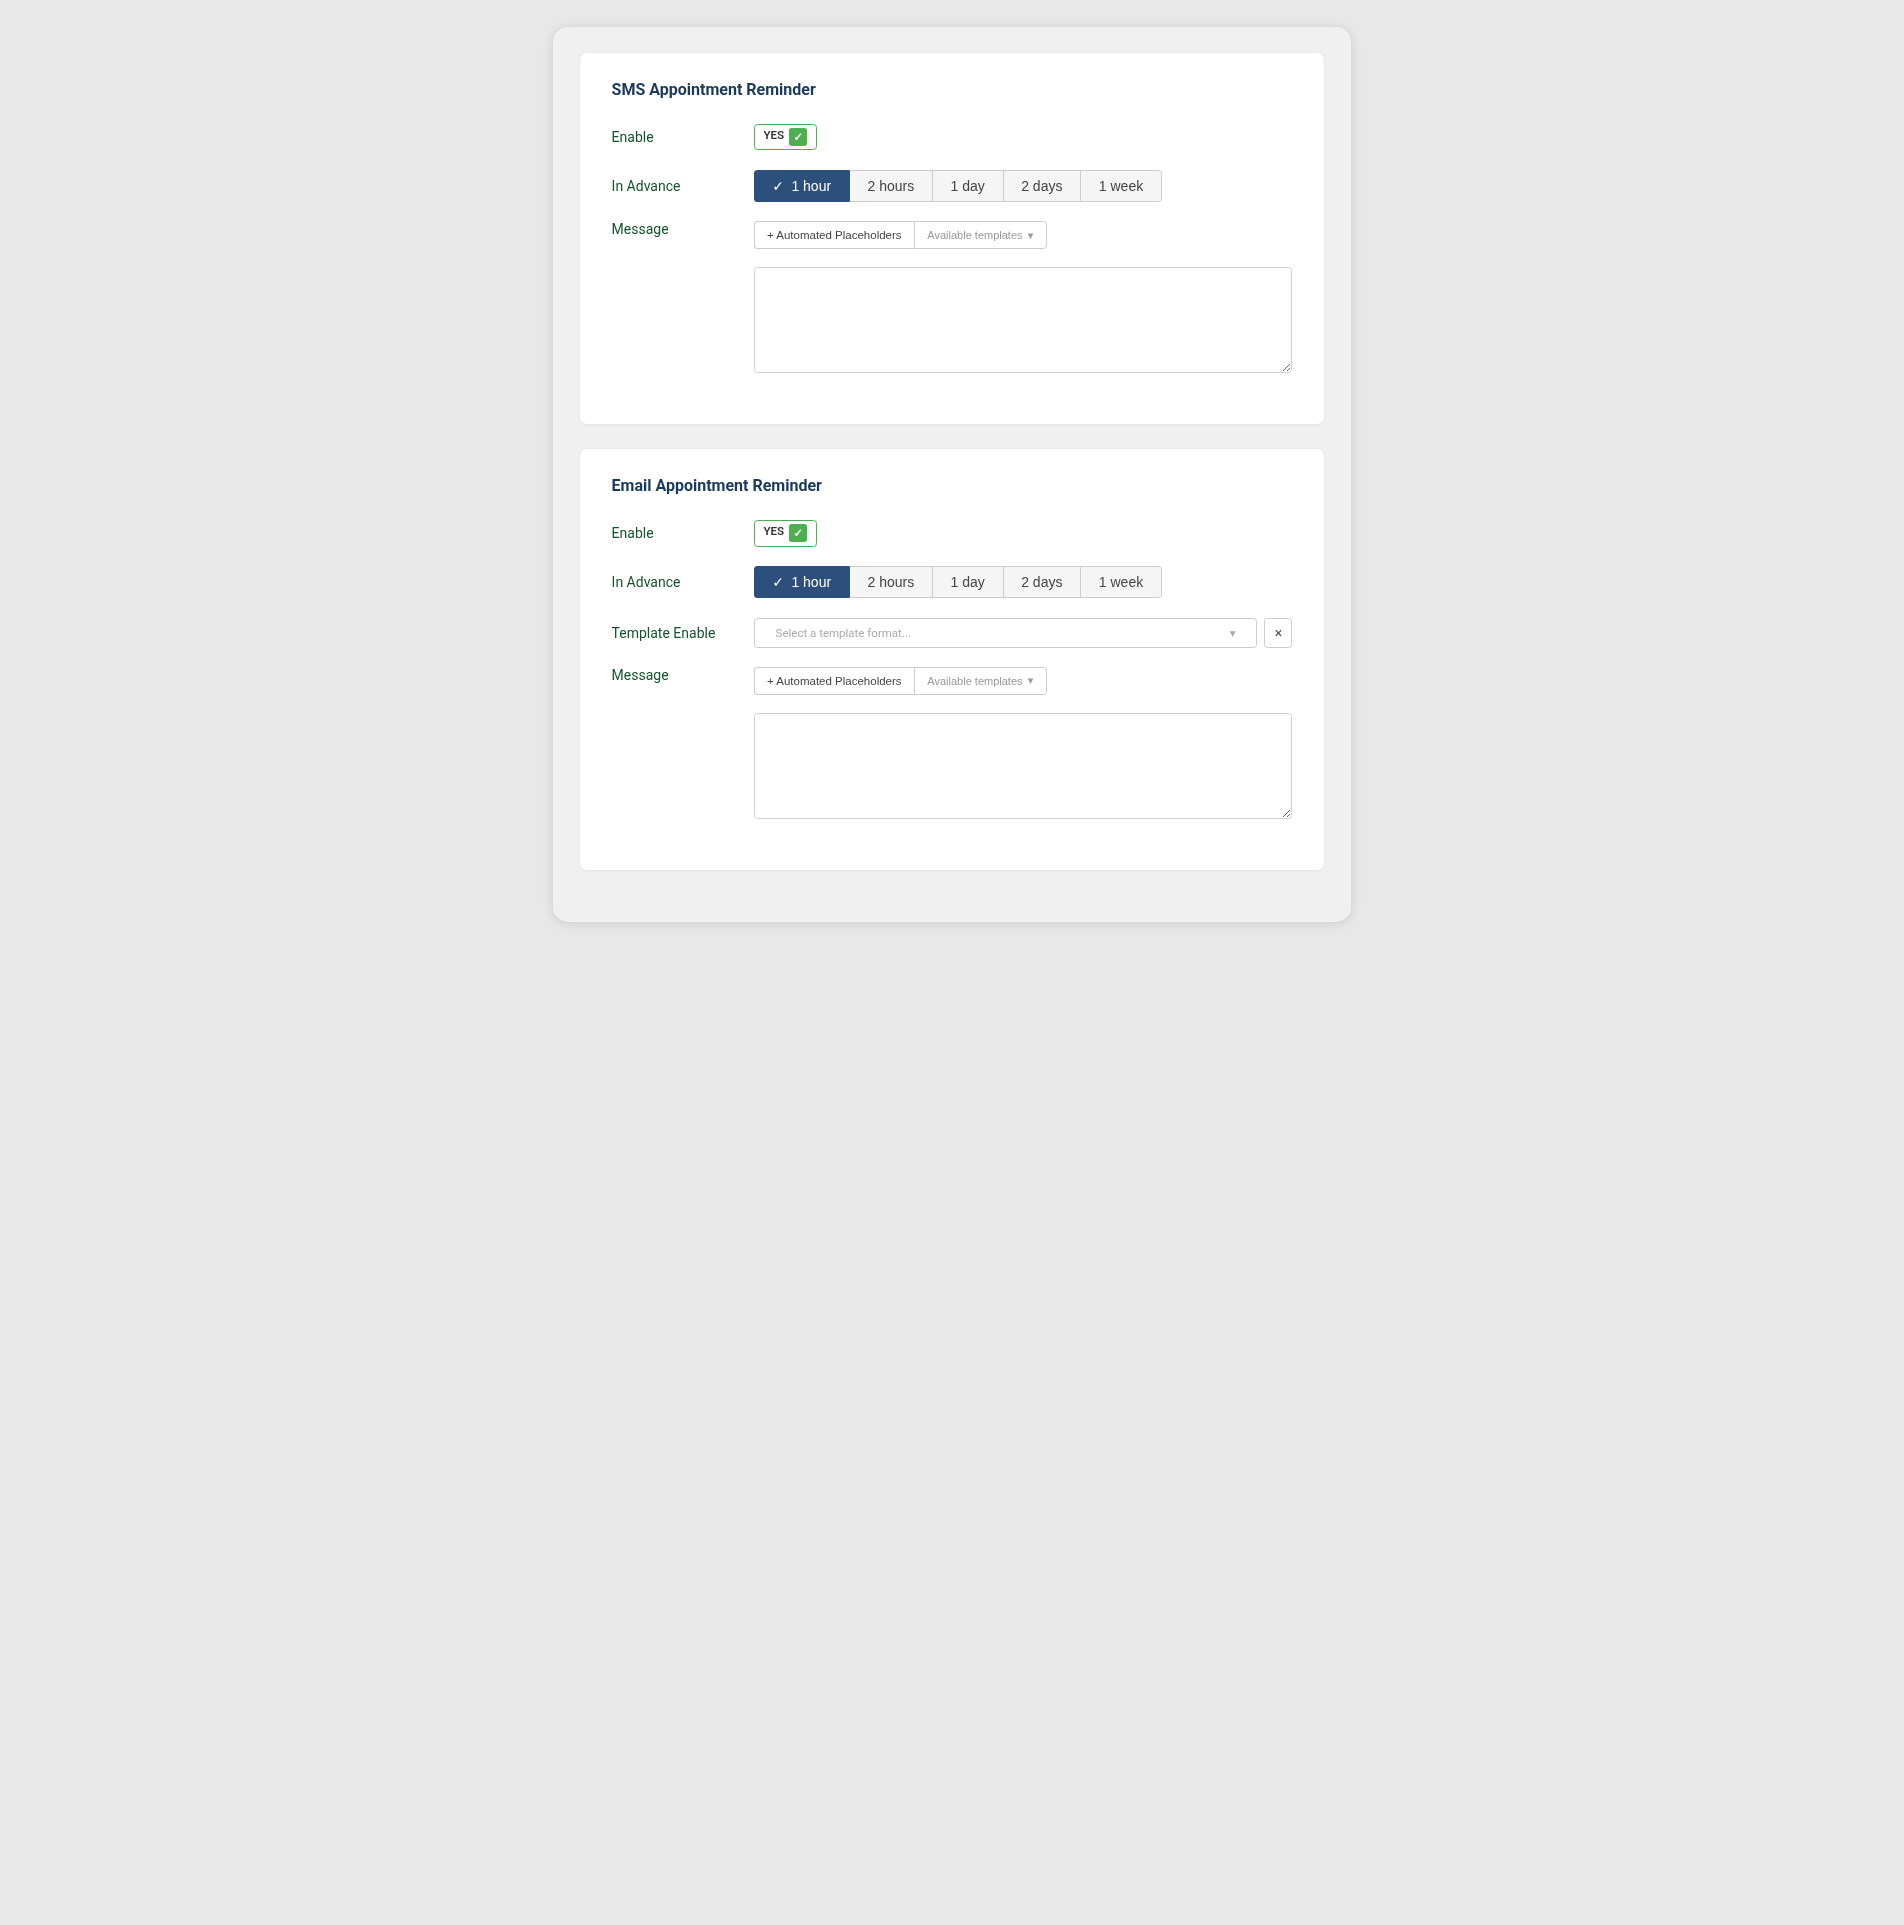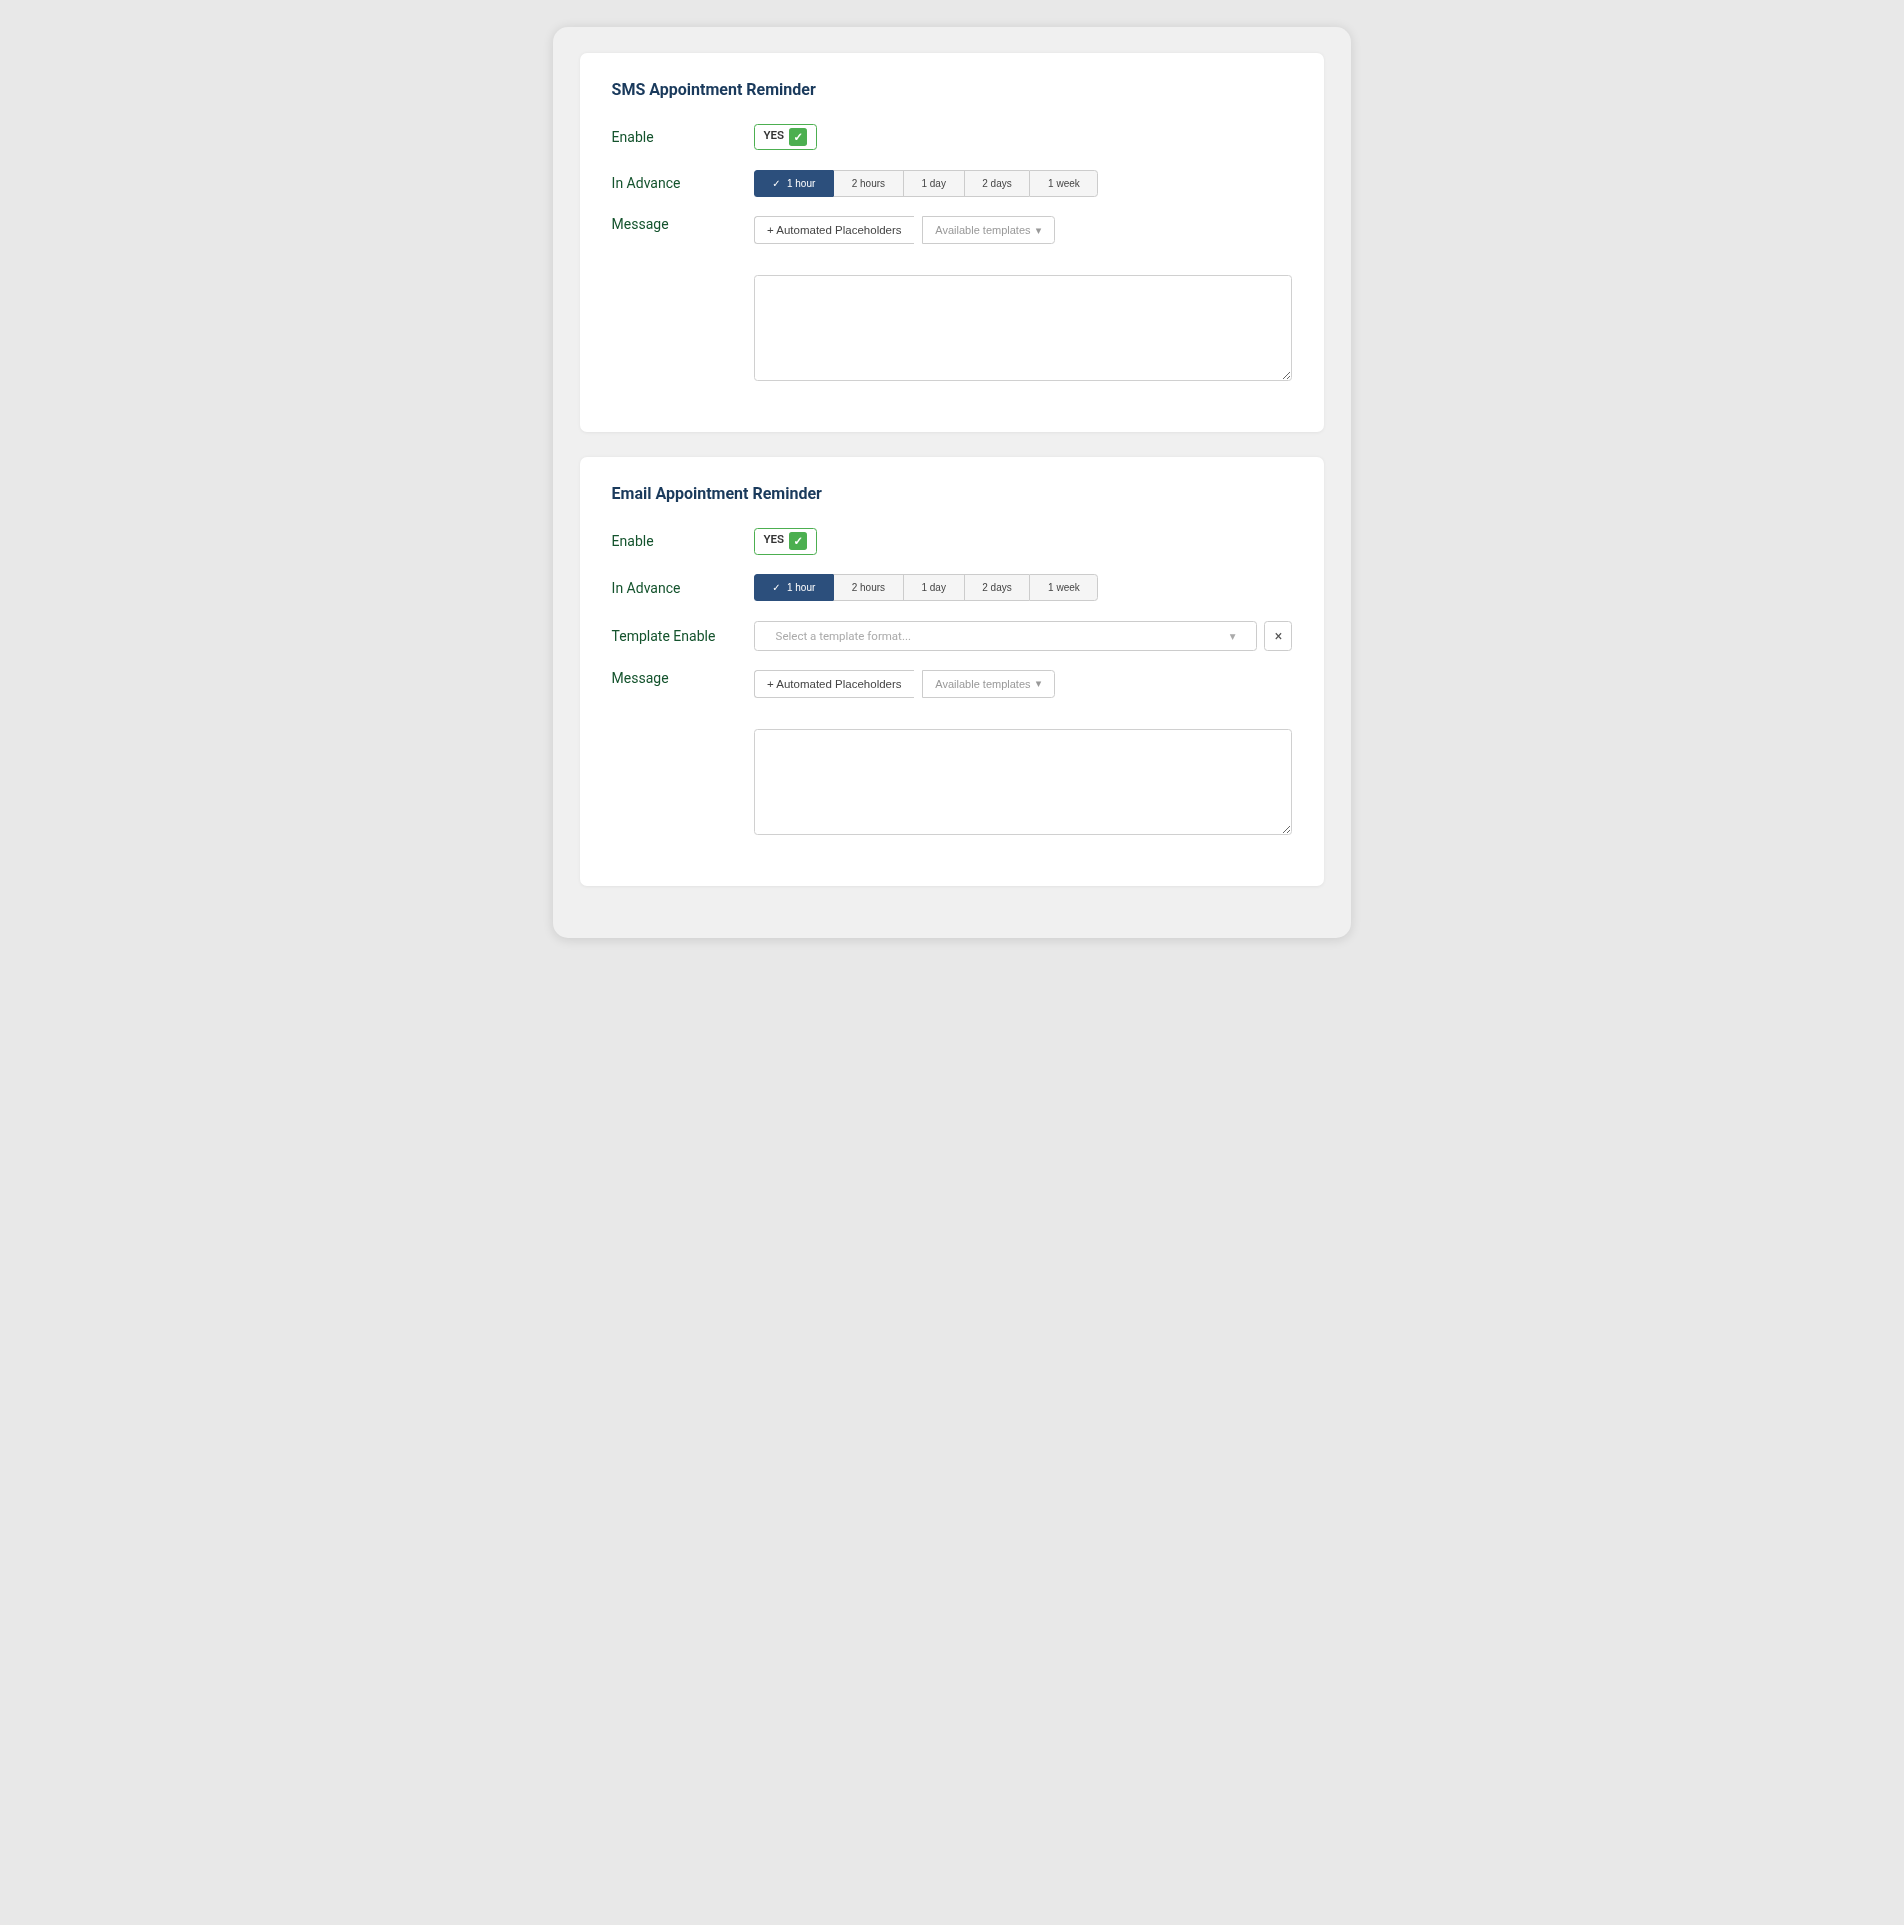--- a/index.html
+++ b/index.html
@@ -77,21 +77,21 @@
     }
     .btn-group {
       display: flex;
       gap: 0;
     }
     .advance-btn {
       padding: 7px 17.7px;
       border: 0.9px solid #ccc;
       background: #f5f5f5;
       color: #444;
-      font-size: 10px;
+      font-size: 14px;
       cursor: pointer;
       border-right: none;
       transition: background 0.15s;
     }
     .advance-btn:first-child {
       border-radius: 3.5px 0 0 3.5px;
     }
     .advance-btn:last-child {
       border-right: 0.9px solid #ccc;
       border-radius: 0 3.5px 3.5px 0;
@@ -106,22 +106,22 @@
     }
     .check-prefix {
       margin-right: 3.5px;
     }
     .message-area-wrap {
       flex-direction: column;
       align-items: flex-start;
     }
     .message-toolbar {
       display: flex;
-      gap: 8px;
-      margin-bottom: 24px;
+      gap: 0;
+      margin-bottom: 11px;
     }
     .toolbar-btn {
       display: flex;
       align-items: center;
       gap: 5.3px;
       padding: 6.2px 12.4px;
       border: 0.9px solid #ccc;
       background: #fff;
       color: #444;
       font-size: 11.5px;

